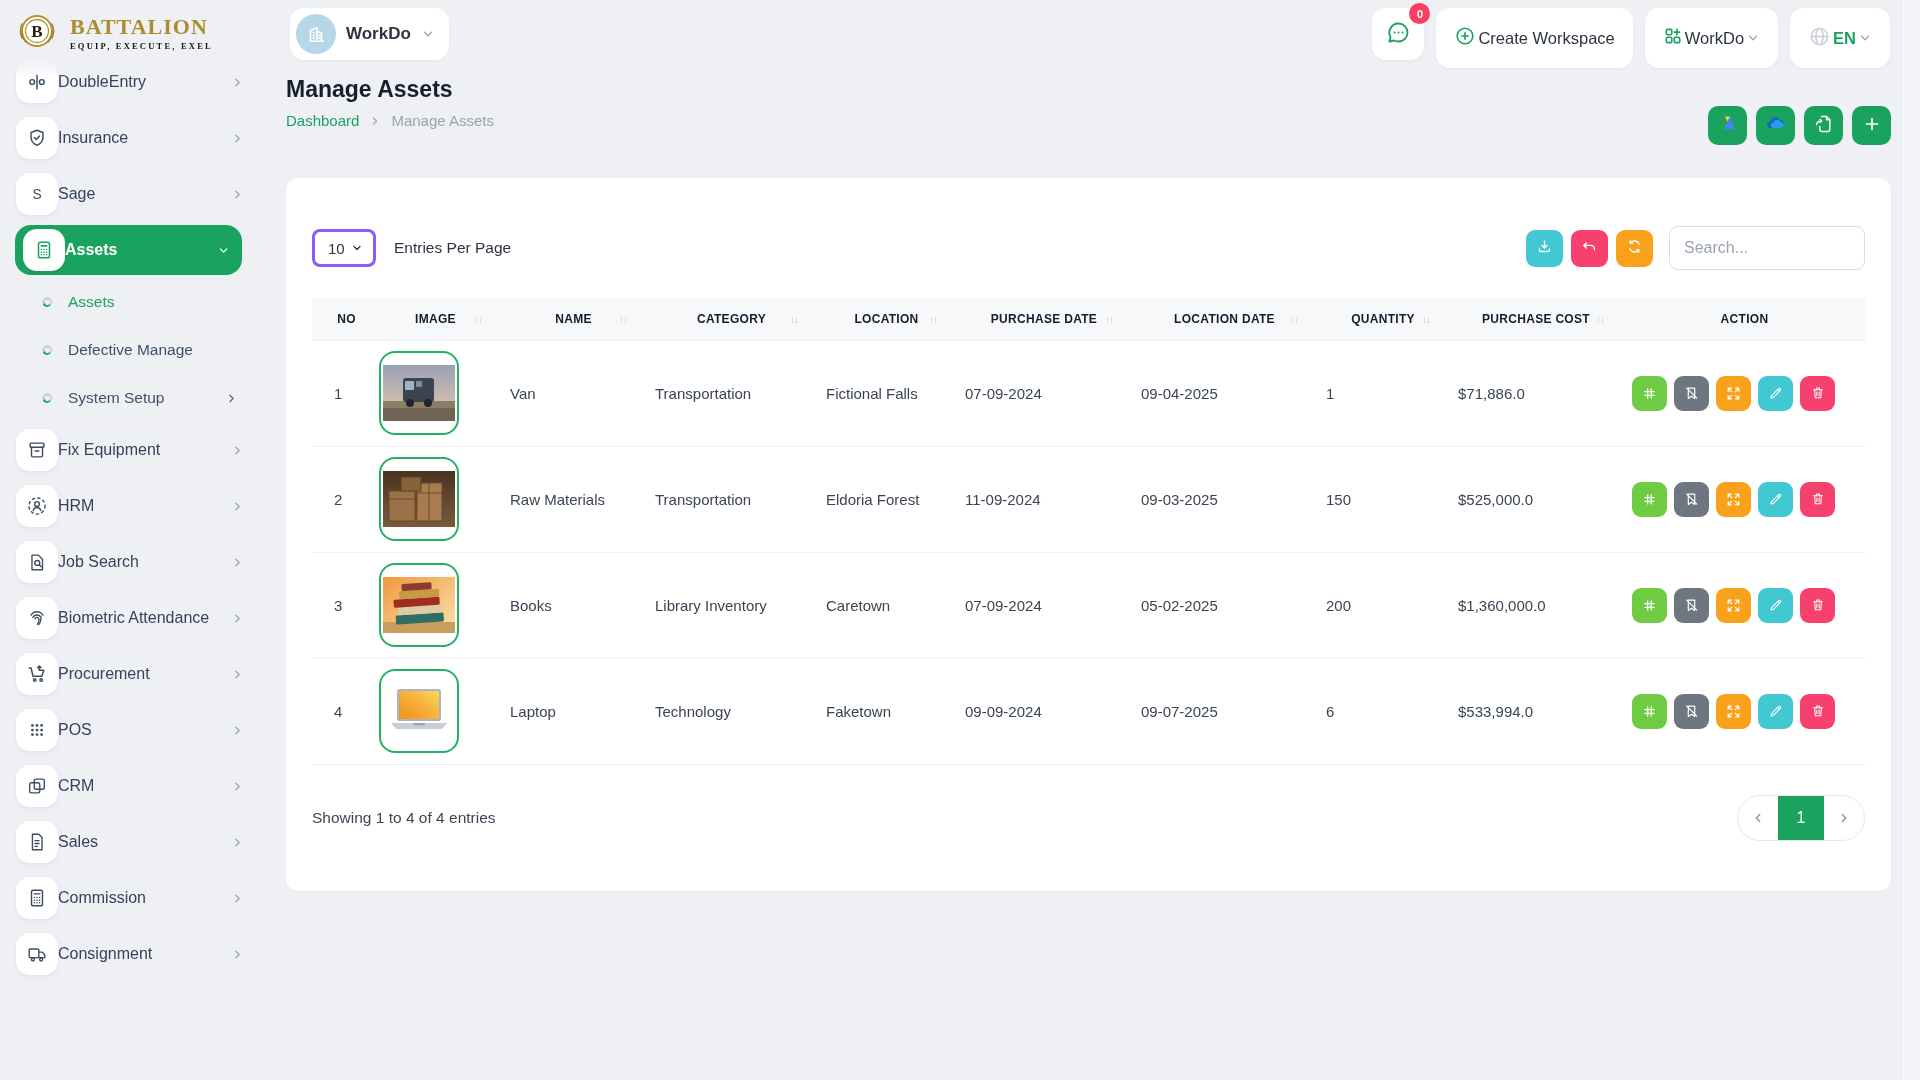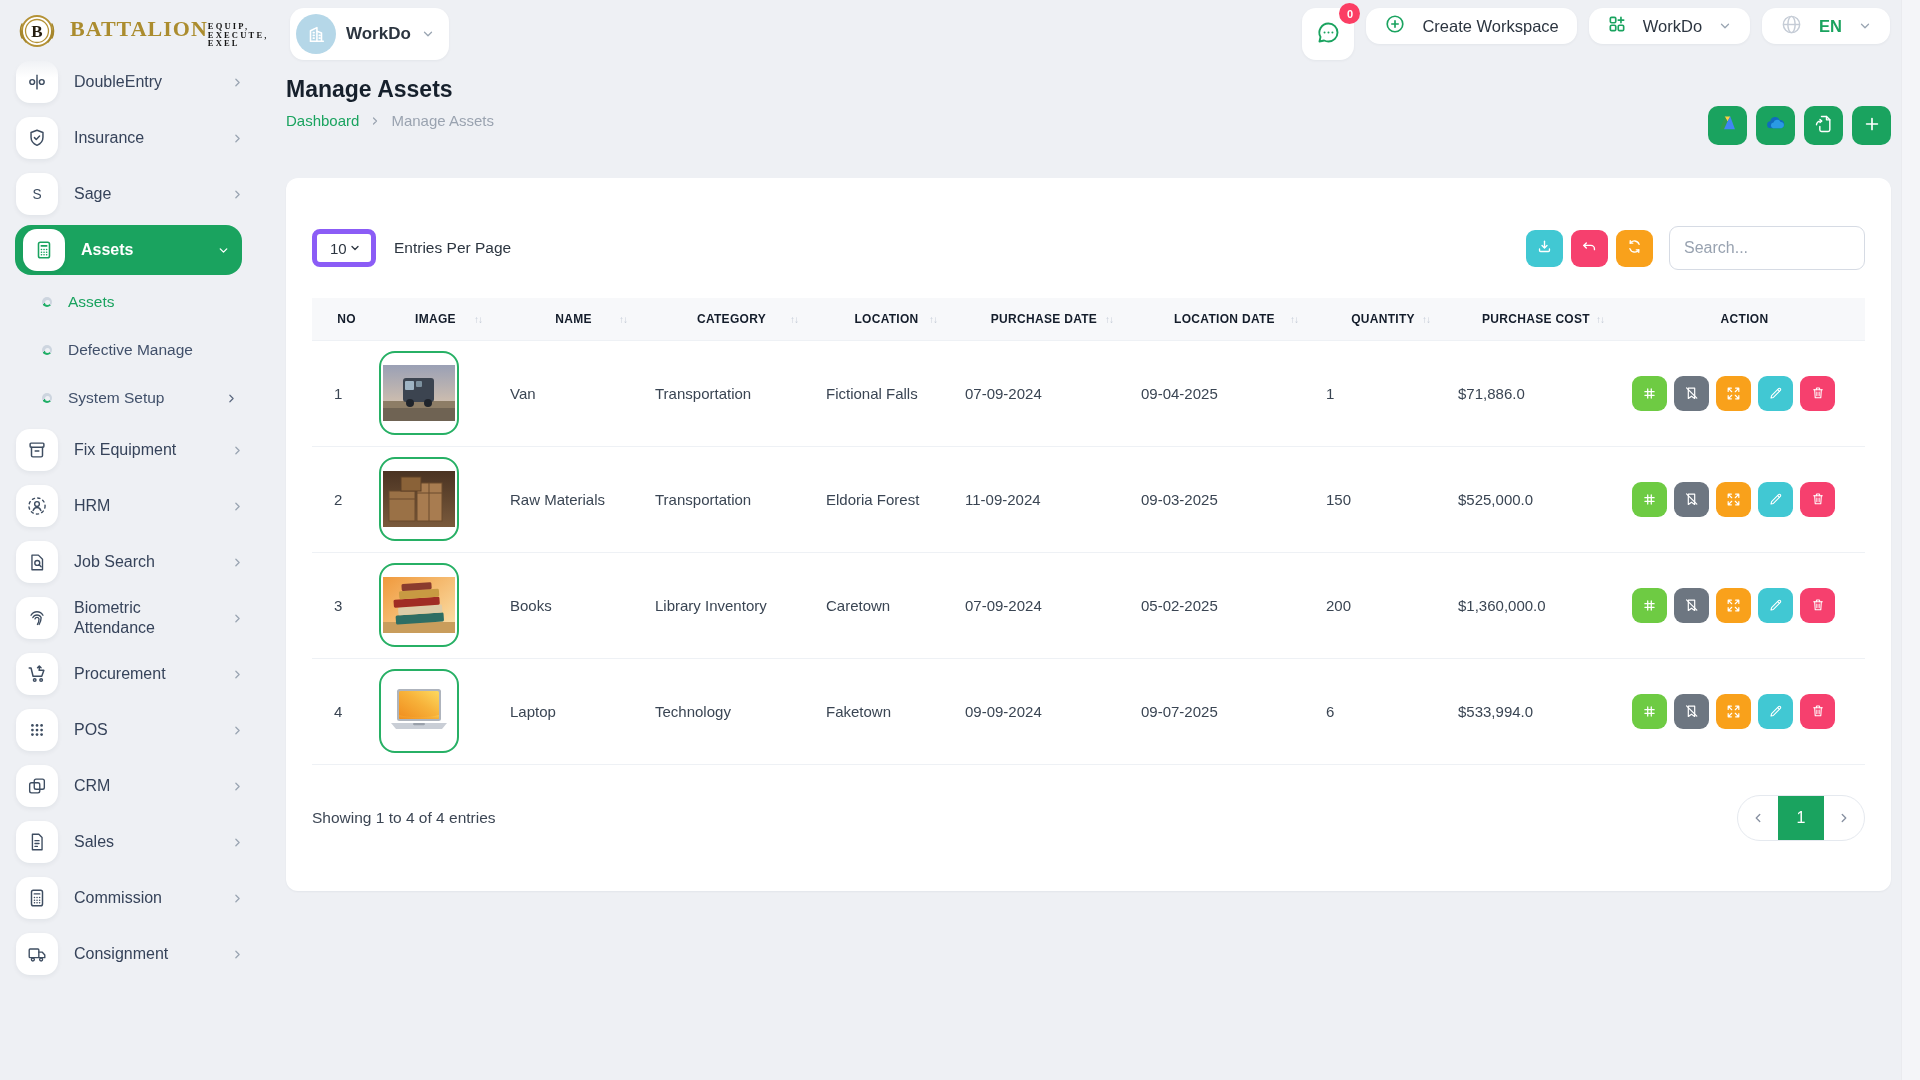--- a/index.html
+++ b/index.html
@@ -2,26 +2,26 @@
 <html><head>
 <meta charset="utf-8">
 <style>
   *{margin:0;padding:0;box-sizing:border-box}
   html,body{width:1920px;height:1080px;overflow:hidden}
   body{background:#eef0f4;font-family:"Liberation Sans",sans-serif;position:relative;color:#2c3540}
 
   
   .sidebar{position:absolute;left:0;top:0;width:258px;height:1080px;z-index:3}
   .logo{position:absolute;left:14px;top:8px;display:flex;align-items:center;gap:10px;height:50px;z-index:6}
-  .brand-text{display:flex;flex-direction:row;line-height:1}
+  .brand-text{display:flex;flex-direction:column;line-height:1}
   .brand-name{font-family:"Liberation Serif",serif;font-weight:700;font-size:22px;letter-spacing:1px;color:#ab8c2e}
   .brand-tag{font-family:"Liberation Serif",serif;font-weight:700;font-size:8.5px;letter-spacing:2.2px;color:#141414;margin-top:4px}
   .menu{position:absolute;top:54px;left:0;right:0;bottom:0;overflow:hidden}
   .menu-fade{position:absolute;top:54px;left:0;right:0;height:24px;background:linear-gradient(#eef0f4 20%,rgba(238,240,244,0));z-index:5;pointer-events:none}
-  .sb-item{display:flex;align-items:center;height:56px;padding:0 14px 0 16px;gap:16px;cursor:pointer}
+  .sb-item{display:flex;align-items:center;height:56px;padding:0 14px 0 16px;cursor:pointer}
   .tile{width:42px;height:42px;min-width:42px;background:#fff;border-radius:14px;display:flex;align-items:center;justify-content:center;box-shadow:0 2px 5px rgba(25,35,55,.06)}
   .sb-label{flex:1;font-size:16px;color:#36435a;font-weight:500;line-height:1.25}
   .sb-chev{color:#9aa5b2;display:flex}
   .sb-item.active{background:#1aa35f;border-radius:16px;margin:3px 16px 3px 15px;height:50px;padding:0 12px 0 8px}
   .sb-item.active .sb-label{color:#fff;font-weight:700}
   .sb-item.active .sb-chev{color:#fff}
   .sub-item{display:flex;align-items:center;gap:16px;height:48px;padding:0 20px 0 42px;cursor:pointer}
   .dot{width:10px;height:10px;min-width:10px;border-radius:50%;background:conic-gradient(from 130deg,#1fae66 0 110deg,#cdd5df 110deg 360deg);position:relative}
   .dot::after{content:"";position:absolute;inset:2.5px;background:#eef0f4;border-radius:50%}
   .sub-label{font-size:15.5px;color:#41506a;flex:1}
@@ -30,35 +30,35 @@
 
   
   .main{position:absolute;left:258px;top:0;right:0;height:1080px}
   .pill{background:#fff;border-radius:14px;display:flex;align-items:center;box-shadow:0 1px 3px rgba(20,30,50,.05);cursor:pointer}
   .switcher{position:absolute;left:32px;top:8px;height:52px;padding:0 14px 0 6px;gap:10px}
   .ws-avatar{width:40px;height:40px;border-radius:50%;background:#b5d7e8;display:flex;align-items:center;justify-content:center}
   .sw-label{font-size:17px;font-weight:600;color:#2c3540}
   .top-right{position:absolute;right:30px;top:8px;display:flex;gap:12px}
   .chat-pill{width:52px;height:52px;justify-content:center;position:relative}
   .badge{position:absolute;top:-5px;right:-6px;min-width:21px;height:21px;padding:0 5px;border-radius:11px;background:#fb3e64;color:#fff;font-size:11px;font-weight:700;display:flex;align-items:center;justify-content:center}
-  .btn-pill{height:36px;padding:0 18px;gap:16px;font-size:16.5px;font-weight:500;color:#2c3540}
+  .btn-pill{height:60px;padding:0 18px;gap:2px;font-size:16.5px;font-weight:500;color:#2c3540}
   .chev-gray{color:#9aa5b2;display:flex}
 
   .page-head{position:absolute;left:28px;top:76px}
   .page-title{font-size:23px;font-weight:700;color:#16202c}
   .crumbs{margin-top:9px;display:flex;align-items:center;gap:10px;font-size:15px}
   .crumb-home{color:#1aa35f;cursor:pointer}
   .crumb-sep{color:#9aa3b0;display:flex}
   .crumb-cur{color:#9aa3b0}
   .corner{position:absolute;top:106px;right:29px;display:flex;gap:9px}
   .sq{width:39px;height:39px;border-radius:10px;background:#1aa35f;display:flex;align-items:center;justify-content:center;cursor:pointer}
 
   .card{position:absolute;left:28px;right:29px;top:178px;height:713px;background:#fff;border-radius:12px;box-shadow:0 1px 2px rgba(20,30,50,.05);padding:48px 26px 0}
   .controls{display:flex;align-items:center;height:44px}
-  .select{width:64px;height:38px;border:5px solid #8b5cf6;border-radius:8px;background:#fff;display:flex;align-items:center;justify-content:space-between;padding:0 10px 0 13px;font-size:15px;cursor:pointer}
+  .select{width:64px;height:38px;border:3px solid #8b5cf6;border-radius:8px;background:#fff;display:flex;align-items:center;justify-content:space-between;padding:0 10px 0 13px;font-size:15px;cursor:pointer}
   .entries-label{margin-left:18px;font-size:15.5px;color:#2c3540}
   .spacer{flex:1}
   .mini{width:37px;height:37px;border-radius:9px;display:flex;align-items:center;justify-content:center;margin-left:8px;cursor:pointer}
   .mini.teal{background:#41c8d3}.mini.pink{background:#f6406e}.mini.orange{background:#f9a11b}
   .search{width:196px;height:44px;border:1px solid #d6dbe4;border-radius:9px;margin-left:16px;padding:0 14px;font-size:16px;color:#2c3540;outline:none;font-family:"Liberation Sans",sans-serif}
   .search::placeholder{color:#98a2b0}
 
   table.grid{width:100%;border-collapse:collapse;margin-top:28px;table-layout:fixed}
   thead th{height:42px;background:#f7f8fa;font-size:12px;font-weight:700;color:#141d2b;text-align:center;padding:0 8px 0 10px;letter-spacing:.3px;position:relative;white-space:nowrap}
   thead th:first-child{padding-left:20px}

